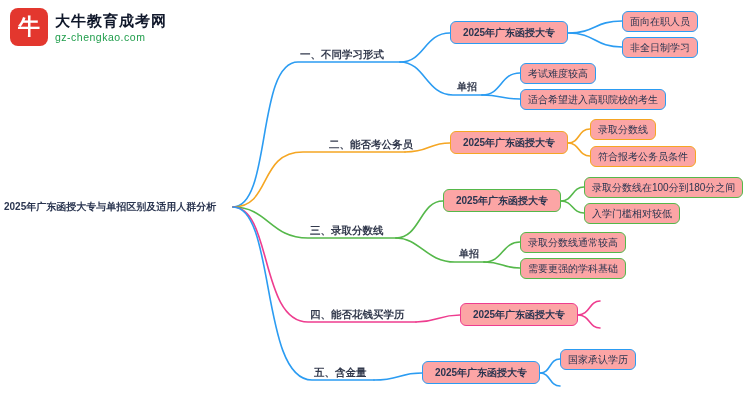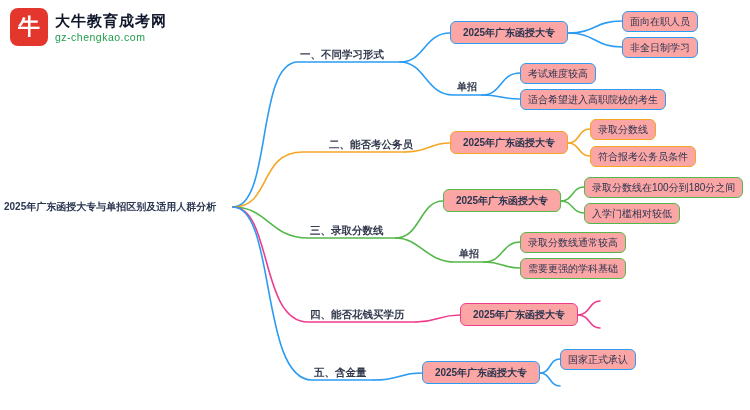--- a/index.html
+++ b/index.html
@@ -106,15 +106,15 @@
   <div class="abs node b3c" style="left:584px;top:203px;">入学门槛相对较低</div>
   <div class="abs sub-label" style="left:459px;top:247px;">单招</div>
   <div class="abs node b3c" style="left:520px;top:232px;">录取分数线通常较高</div>
   <div class="abs node b3c" style="left:520px;top:258px;">需要更强的学科基础</div>
 
   <div class="abs branch-label" style="left:310px;top:307px;">四、能否花钱买学历</div>
   <div class="abs node node-main b4c" style="left:460px;top:303px;">2025年广东函授大专</div>
 
   <div class="abs branch-label" style="left:314px;top:365px;">五、含金量</div>
   <div class="abs node node-main b5c" style="left:422px;top:361px;">2025年广东函授大专</div>
-  <div class="abs node b5c" style="left:560px;top:349px;">国家正式承认</div>
+  <div class="abs node b5c" style="left:560px;top:349px;">国家承认学历</div>
 
 </div>
 
 </body></html>

